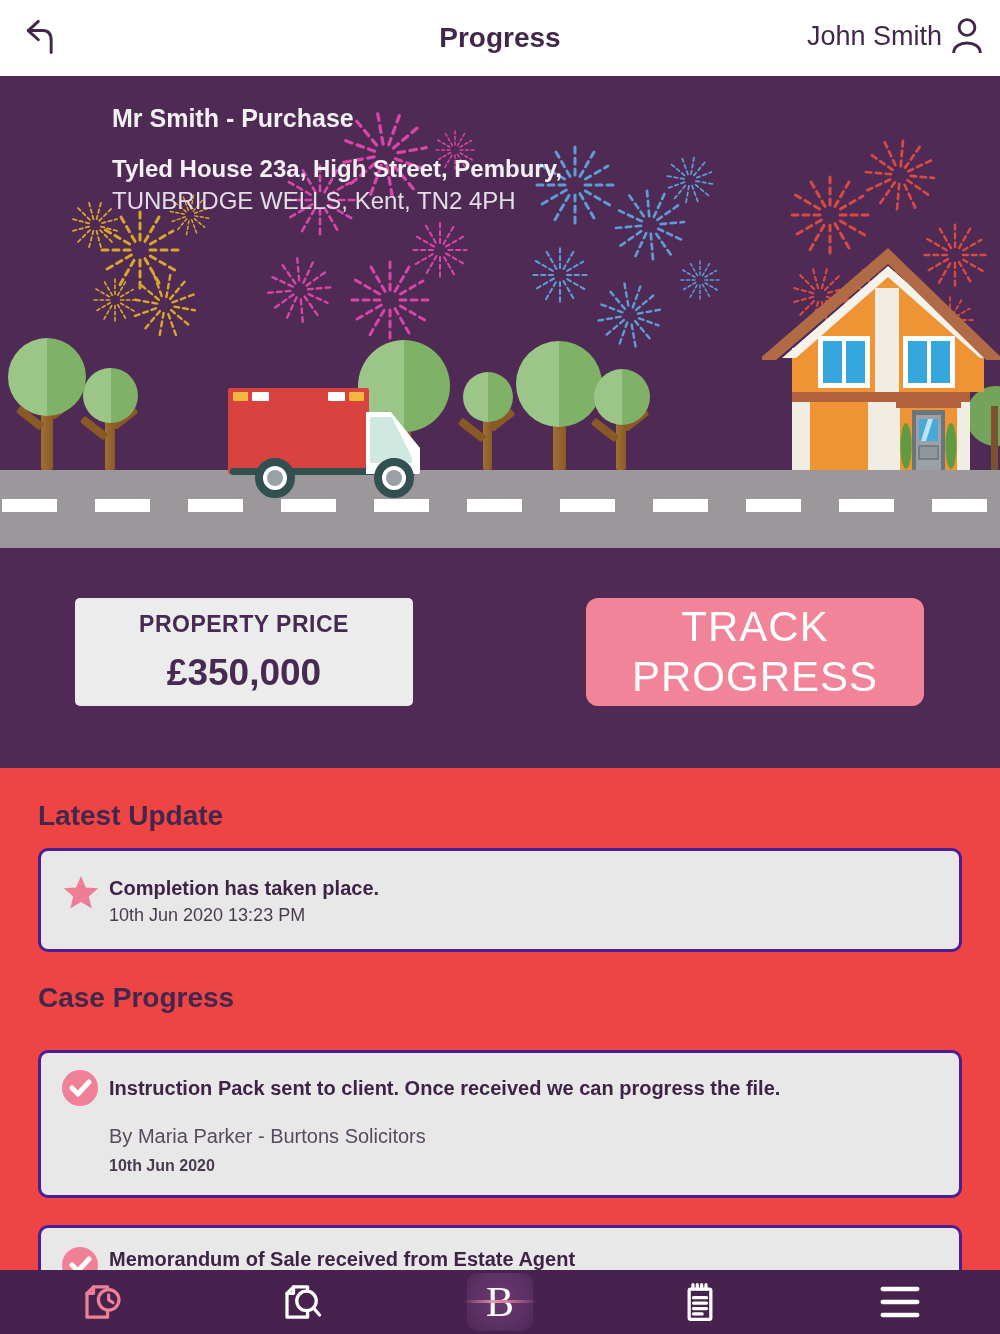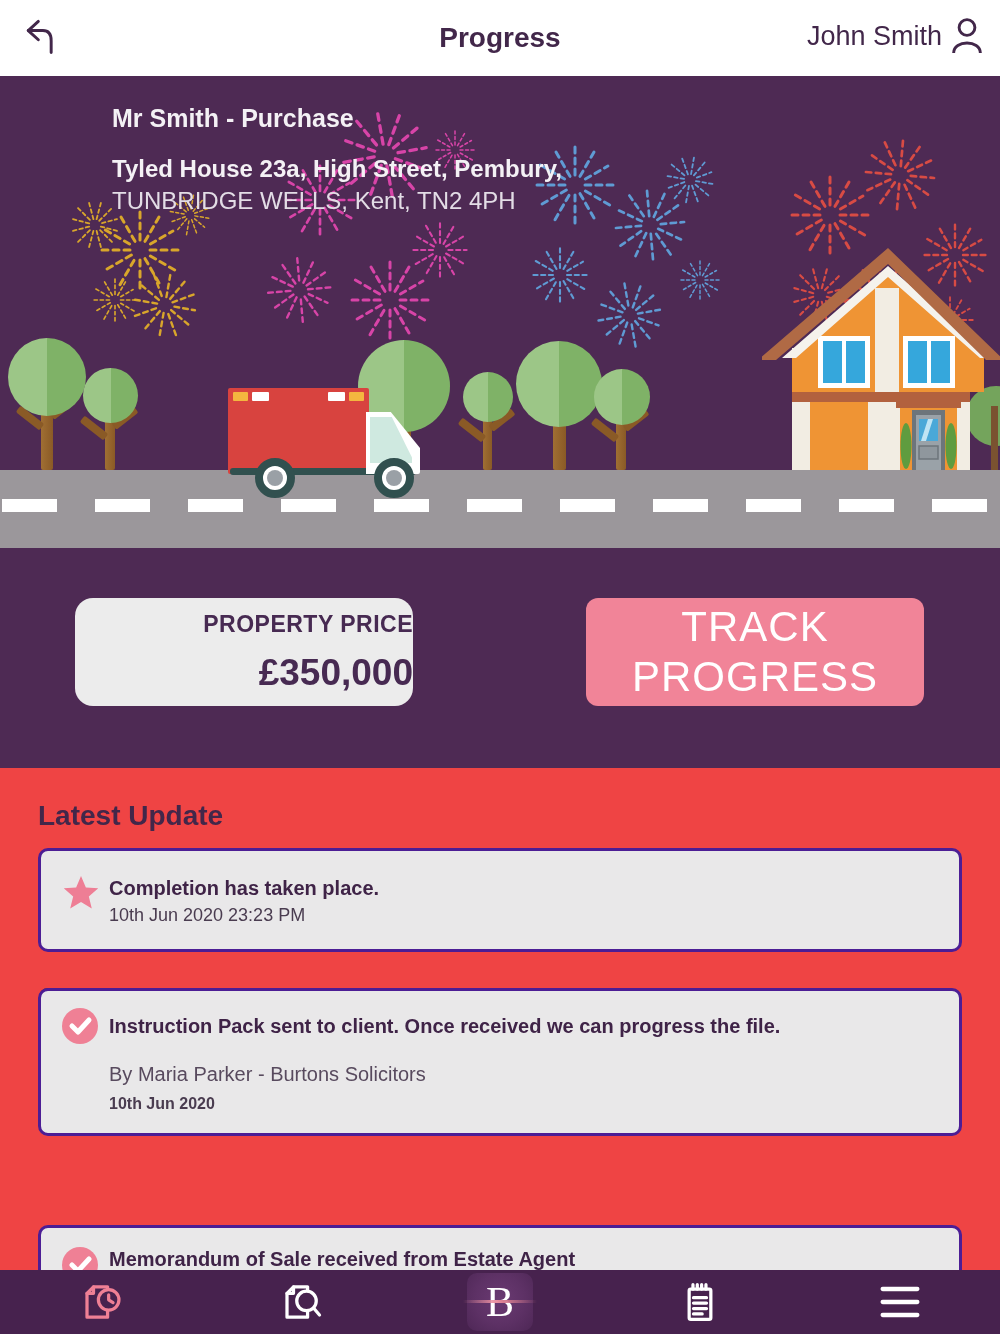--- a/index.html
+++ b/index.html
@@ -44,21 +44,21 @@
   .truck-glass { position:absolute; left:4px; top:5px; width:42px; height:46px; background:#cfe9e0;
     clip-path:polygon(0 0,52% 0,100% 88%,100% 100%,0 100%); }
   .wheel { position:absolute; top:70px; width:40px; height:40px; border-radius:50%;
     background:#fff; border:8px solid #31504f; }
   .wheel::after { content:""; position:absolute; left:4px; top:4px; width:16px; height:16px;
     border-radius:50%; background:#9aa0a6; }
   .house { position:absolute; left:762px; top:172px; z-index:3; }
 
   
   .price-card { position:absolute; left:75px; top:522px; width:338px; height:108px; background:#ececec;
-    border-radius:18px; display:flex; flex-direction:column; align-items:flex-end; justify-content:center; z-index:6;gap:8px; }
+    border-radius:5px; display:flex; flex-direction:column; align-items:center; justify-content:center; z-index:6;gap:8px; }
   .price-label { font-size:23px; font-weight:bold; letter-spacing:0.5px; color:#472a52; }
   .price-value { font-size:37px; font-weight:bold; color:#472a52; margin-top:6px; }
   .track-btn { position:absolute; left:586px; top:522px; width:338px; height:108px; background:#f18498;
     border:none; border-radius:12px; color:#fff; font-family:inherit; font-size:42px; font-weight:400;
     letter-spacing:1px; line-height:1.2; text-align:center; padding:0 30px; z-index:6; cursor:pointer; }
 
   
   .section-heading { position:absolute; left:38px; font-size:28px; font-weight:bold; color:#42274a; }
   .card { position:absolute; left:38px; width:924px; background:#e9e8e9;
     border:3px solid #4c1d95; border-radius:10px; overflow:hidden; }
@@ -248,25 +248,25 @@
     </div>
     <button class="track-btn">TRACK PROGRESS</button>
   </div>
 
   <div class="section-heading" style="top:800px;">Latest Update</div>
   <div class="card" style="top:848px;height:104px;">
     <svg class="star-ic" width="36" height="36" viewBox="0 0 34 34">
       <polygon fill="#ee7e95" points="17,1 21.6,11.8 33.3,12.6 24.4,20.2 27.2,31.6 17,25.4 6.8,31.6 9.6,20.2 0.7,12.6 12.4,11.8"></polygon>
     </svg>
     <div class="card-title" style="top:26px;">Completion has taken place.</div>
-    <div class="card-sub" style="top:54px;">10th Jun 2020 23:23 PM</div>
+    <div class="card-sub" style="top:54px;">10th Jun 2020 13:23 PM</div>
   </div>
 
   <div class="section-heading" style="top:982px;">Case Progress</div>
-  <div class="card" style="top:988px;height:148px;">
+  <div class="card" style="top:1050px;height:148px;">
     <svg class="check-ic" style="top:16px;" width="38" height="38" viewBox="0 0 38 38">
       <circle cx="19" cy="19" r="18" fill="#ef8095"></circle>
       <path d="M11 19 l6 6 l11 -12" fill="none" stroke="#fff" stroke-width="5" stroke-linecap="round" stroke-linejoin="round"></path>
     </svg>
     <div class="card-title" style="top:24px;">Instruction Pack sent to client. Once received we can progress the file.</div>
     <div class="card-author" style="top:64px;margin-top:8px;">By Maria Parker - Burtons Solicitors</div>
     <div class="card-date" style="top:104px;">10th Jun 2020</div>
   </div>
 
   <div class="card" style="top:1225px;height:100px;">

